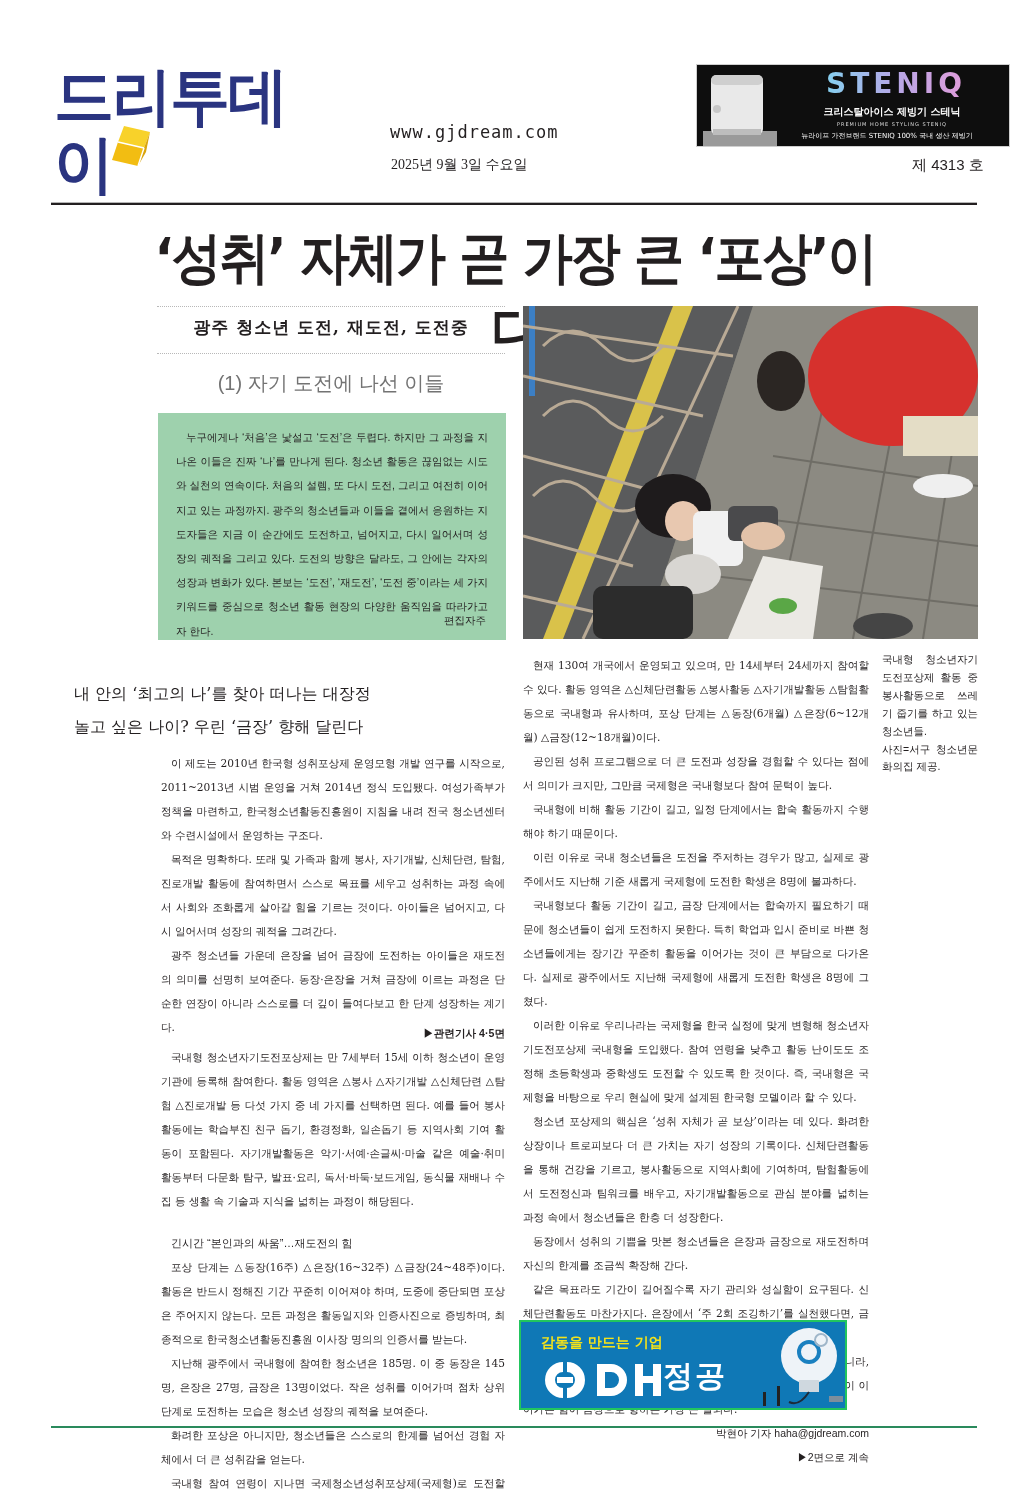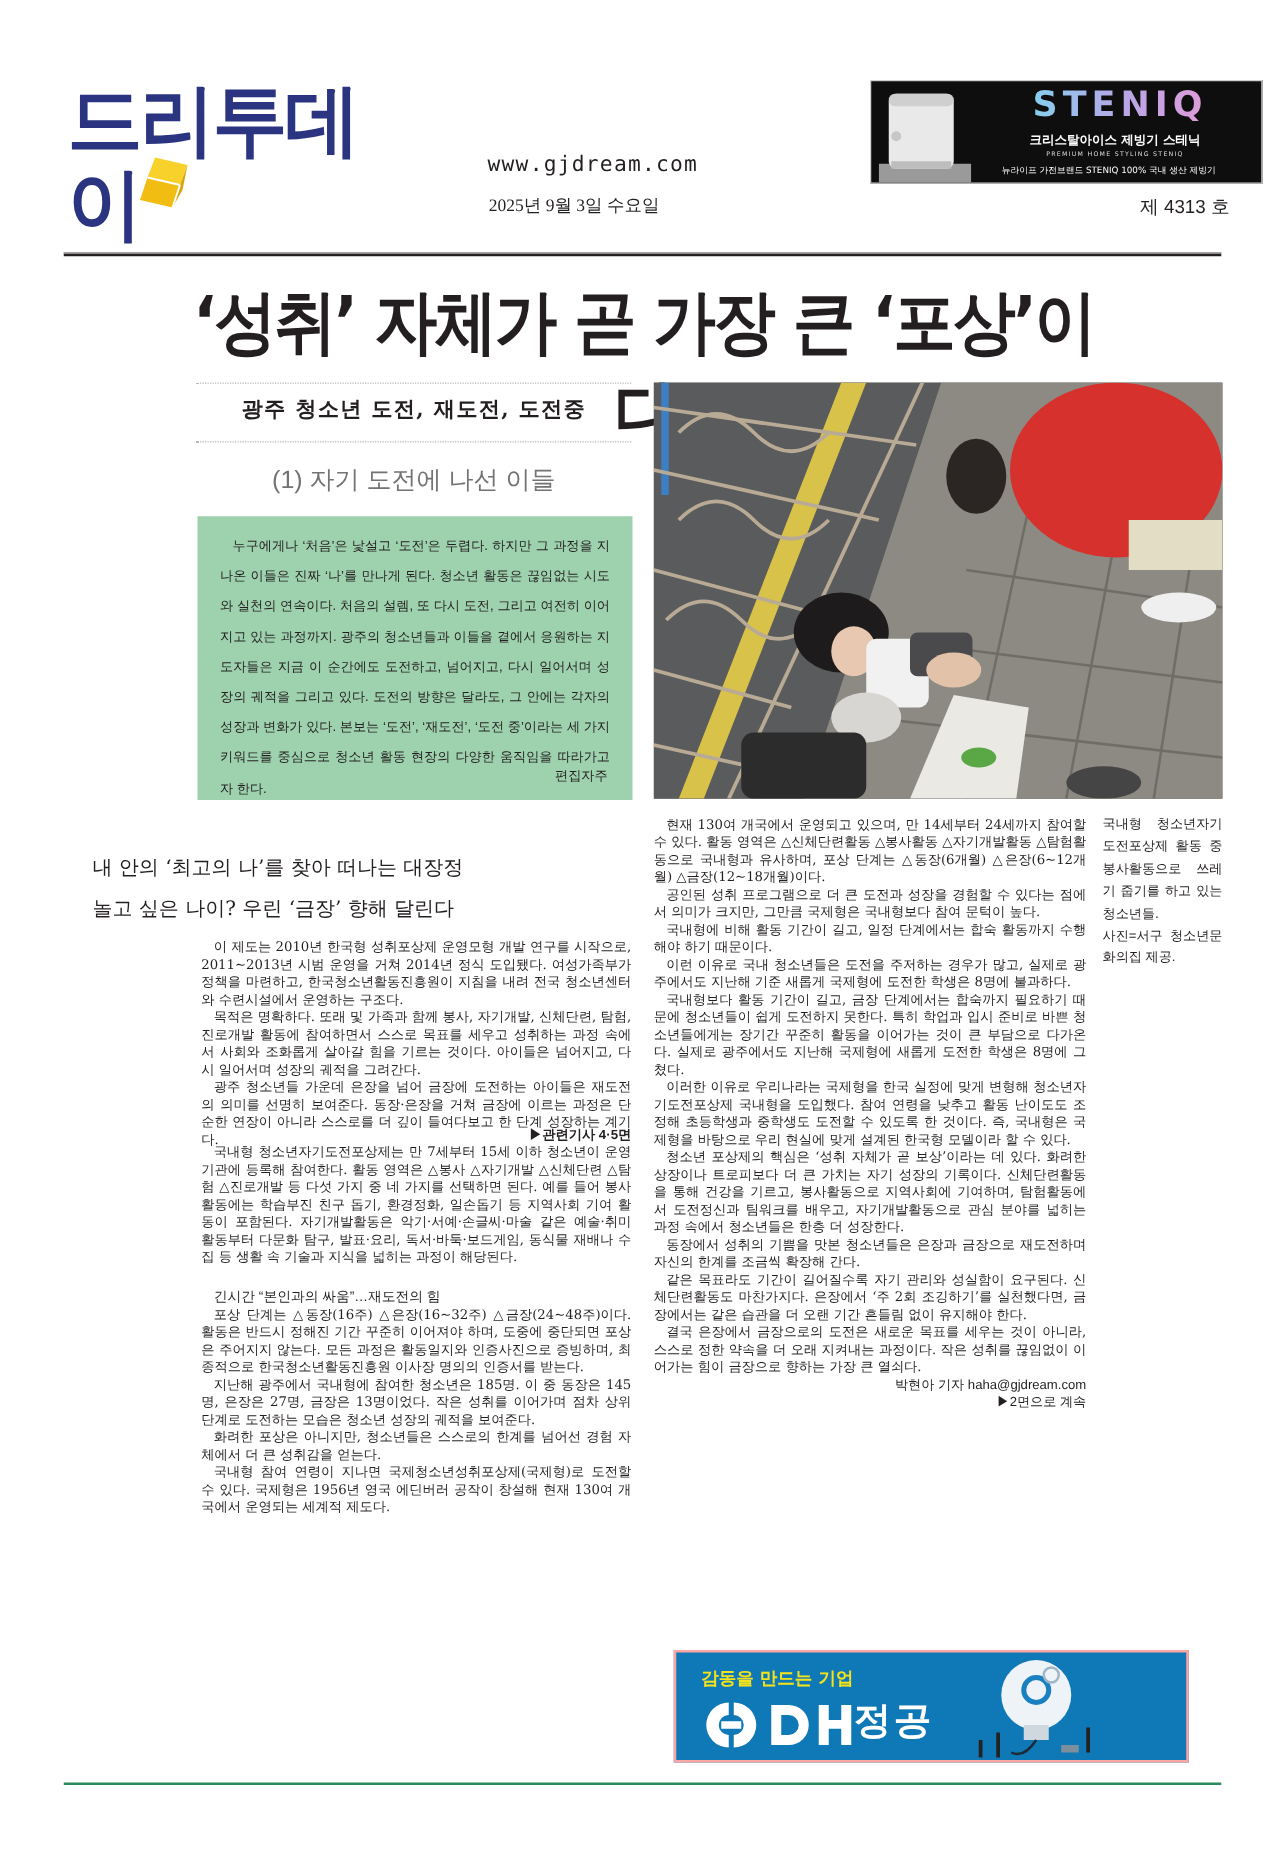--- a/index.html
+++ b/index.html
@@ -33,36 +33,36 @@
 
   
   .note { position: absolute; left: 158px; top: 413px; width: 348px; height: 227px; background: #9ed1ad; padding: 12px 18px 0 18px; }
   .note p { font-family: "Liberation Sans", sans-serif; font-size: 10.5px; line-height: 24.2px; text-align: justify; text-indent: 10px; color: #231f20; }
   .note .sign { position: absolute; right: 20px; bottom: 12px; font-family: "Liberation Sans", sans-serif; font-size: 10.5px; }
 
   
   .kicker { position: absolute; left: 74px; font-family: "DejaVu Serif", serif; font-size: 16px; color: #231f20; }
 
   
-  .col { position: absolute; font-family: "DejaVu Serif", serif; font-size: 10.6px; line-height: 14px; color: #231f20; text-align: justify; }
+  .col { position: absolute; font-family: "DejaVu Serif", serif; font-size: 10.6px; line-height: 24px; color: #231f20; text-align: justify; }
   .col p { text-indent: 10px; }
   .col .rel { text-align: right; font-family: "Liberation Sans", sans-serif; font-weight: bold; margin-top: -17.9px; }
   .col h4 { font-family: "Liberation Sans", sans-serif; font-weight: normal; font-size: 11px; text-indent: 10px; margin-top: 17.9px; }
   .col .sec { font-family: "Liberation Sans", sans-serif; font-size: 11px; margin-top: 17.9px; }
   .col .byline, .col .cont { text-align: right; font-family: "Liberation Sans", sans-serif; font-size: 10.5px; }
 
   .col-left { left: 161px; top: 751px; width: 344px; }
   .col-right { left: 523px; top: 653px; width: 346px; }
 
   
   .photo { position: absolute; left: 523px; top: 306px; width: 455px; height: 333px; overflow: hidden; background: #6d6c68; }
   .caption { position: absolute; left: 882px; top: 651px; width: 96px; font-family: "Liberation Sans", sans-serif; font-size: 10.5px; line-height: 17.9px; text-align: justify; color: #231f20; }
 
   
-  .ad-bottom { position: absolute; left: 539px; top: 1320px; width: 412px; height: 90px; background: #0f78b6; border: 2px solid #fca5a5; overflow: hidden; }
+  .ad-bottom { position: absolute; left: 519px; top: 1320px; width: 328px; height: 90px; background: #0f78b6; border: 2px solid #22c55e; overflow: hidden; }
   .ad-bottom .tag { position: absolute; left: 20px; top: 12px; font-family: "DejaVu Sans", sans-serif; font-weight: bold; font-size: 14px; color: #f4e31a; }
   .ad-bottom .mark { position: absolute; left: 20px; top: 36px; width: 200px; height: 44px; }
   .ad-bottom .name { position: absolute; left: 142px; top: 34px; font-family: "DejaVu Sans", sans-serif; font-weight: bold; font-size: 30px; color: #ffffff; letter-spacing: 2px; }
   .ad-bottom .bulb { position: absolute; left: 228px; top: 0; width: 120px; height: 90px; }
 
   .rule-bottom { position: absolute; left: 51px; top: 1426px; width: 926px; height: 2px; background: #2a8a5c; }
 </style>
 </head>
 <body>
 

